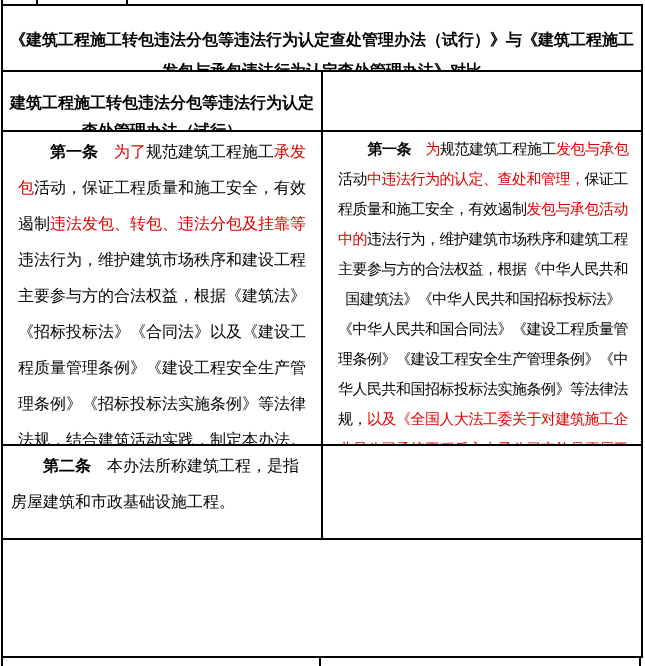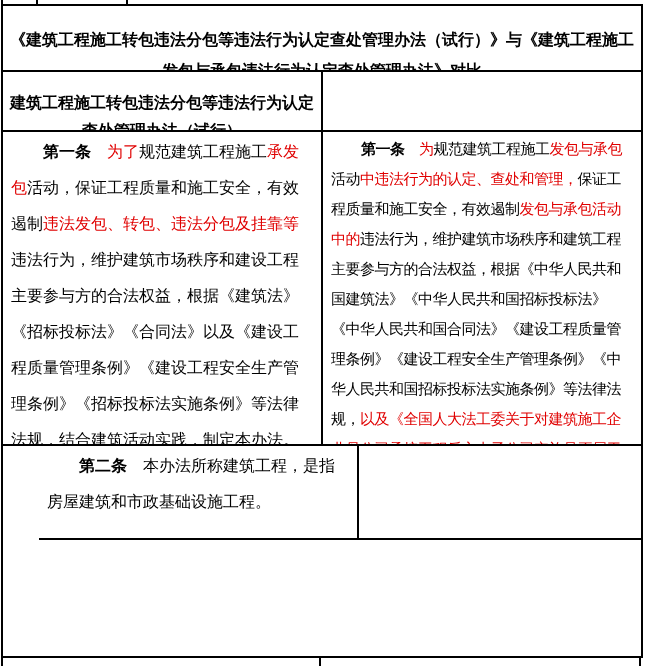--- a/index.html
+++ b/index.html
@@ -39,22 +39,22 @@
   .row {
     display: flex;
     flex-direction: row;
     box-sizing: border-box;
     border-bottom: 2px solid #000000;
   }
   .row:last-child { border-bottom: 2px solid #000000; }
 
   .title-row { height: 66px; }
   .header-row { height: 60px; }
-  .body-row-1 { height: 314px; }
-  .body-row-2 { height: 94px; border-bottom: 2px solid #000000; margin-left: 36px; }
+  .body-row-1 { height: 314px; text-align: center; }
+  .body-row-2 { height: 94px; border-bottom: 2px solid #000000; }
 
   .title-cell {
     width: 100%;
     text-align: center;
     font-weight: bold;
     font-size: 16px;
     line-height: 31px;
     padding-top: 18px;
     box-sizing: border-box;
     overflow: hidden;

